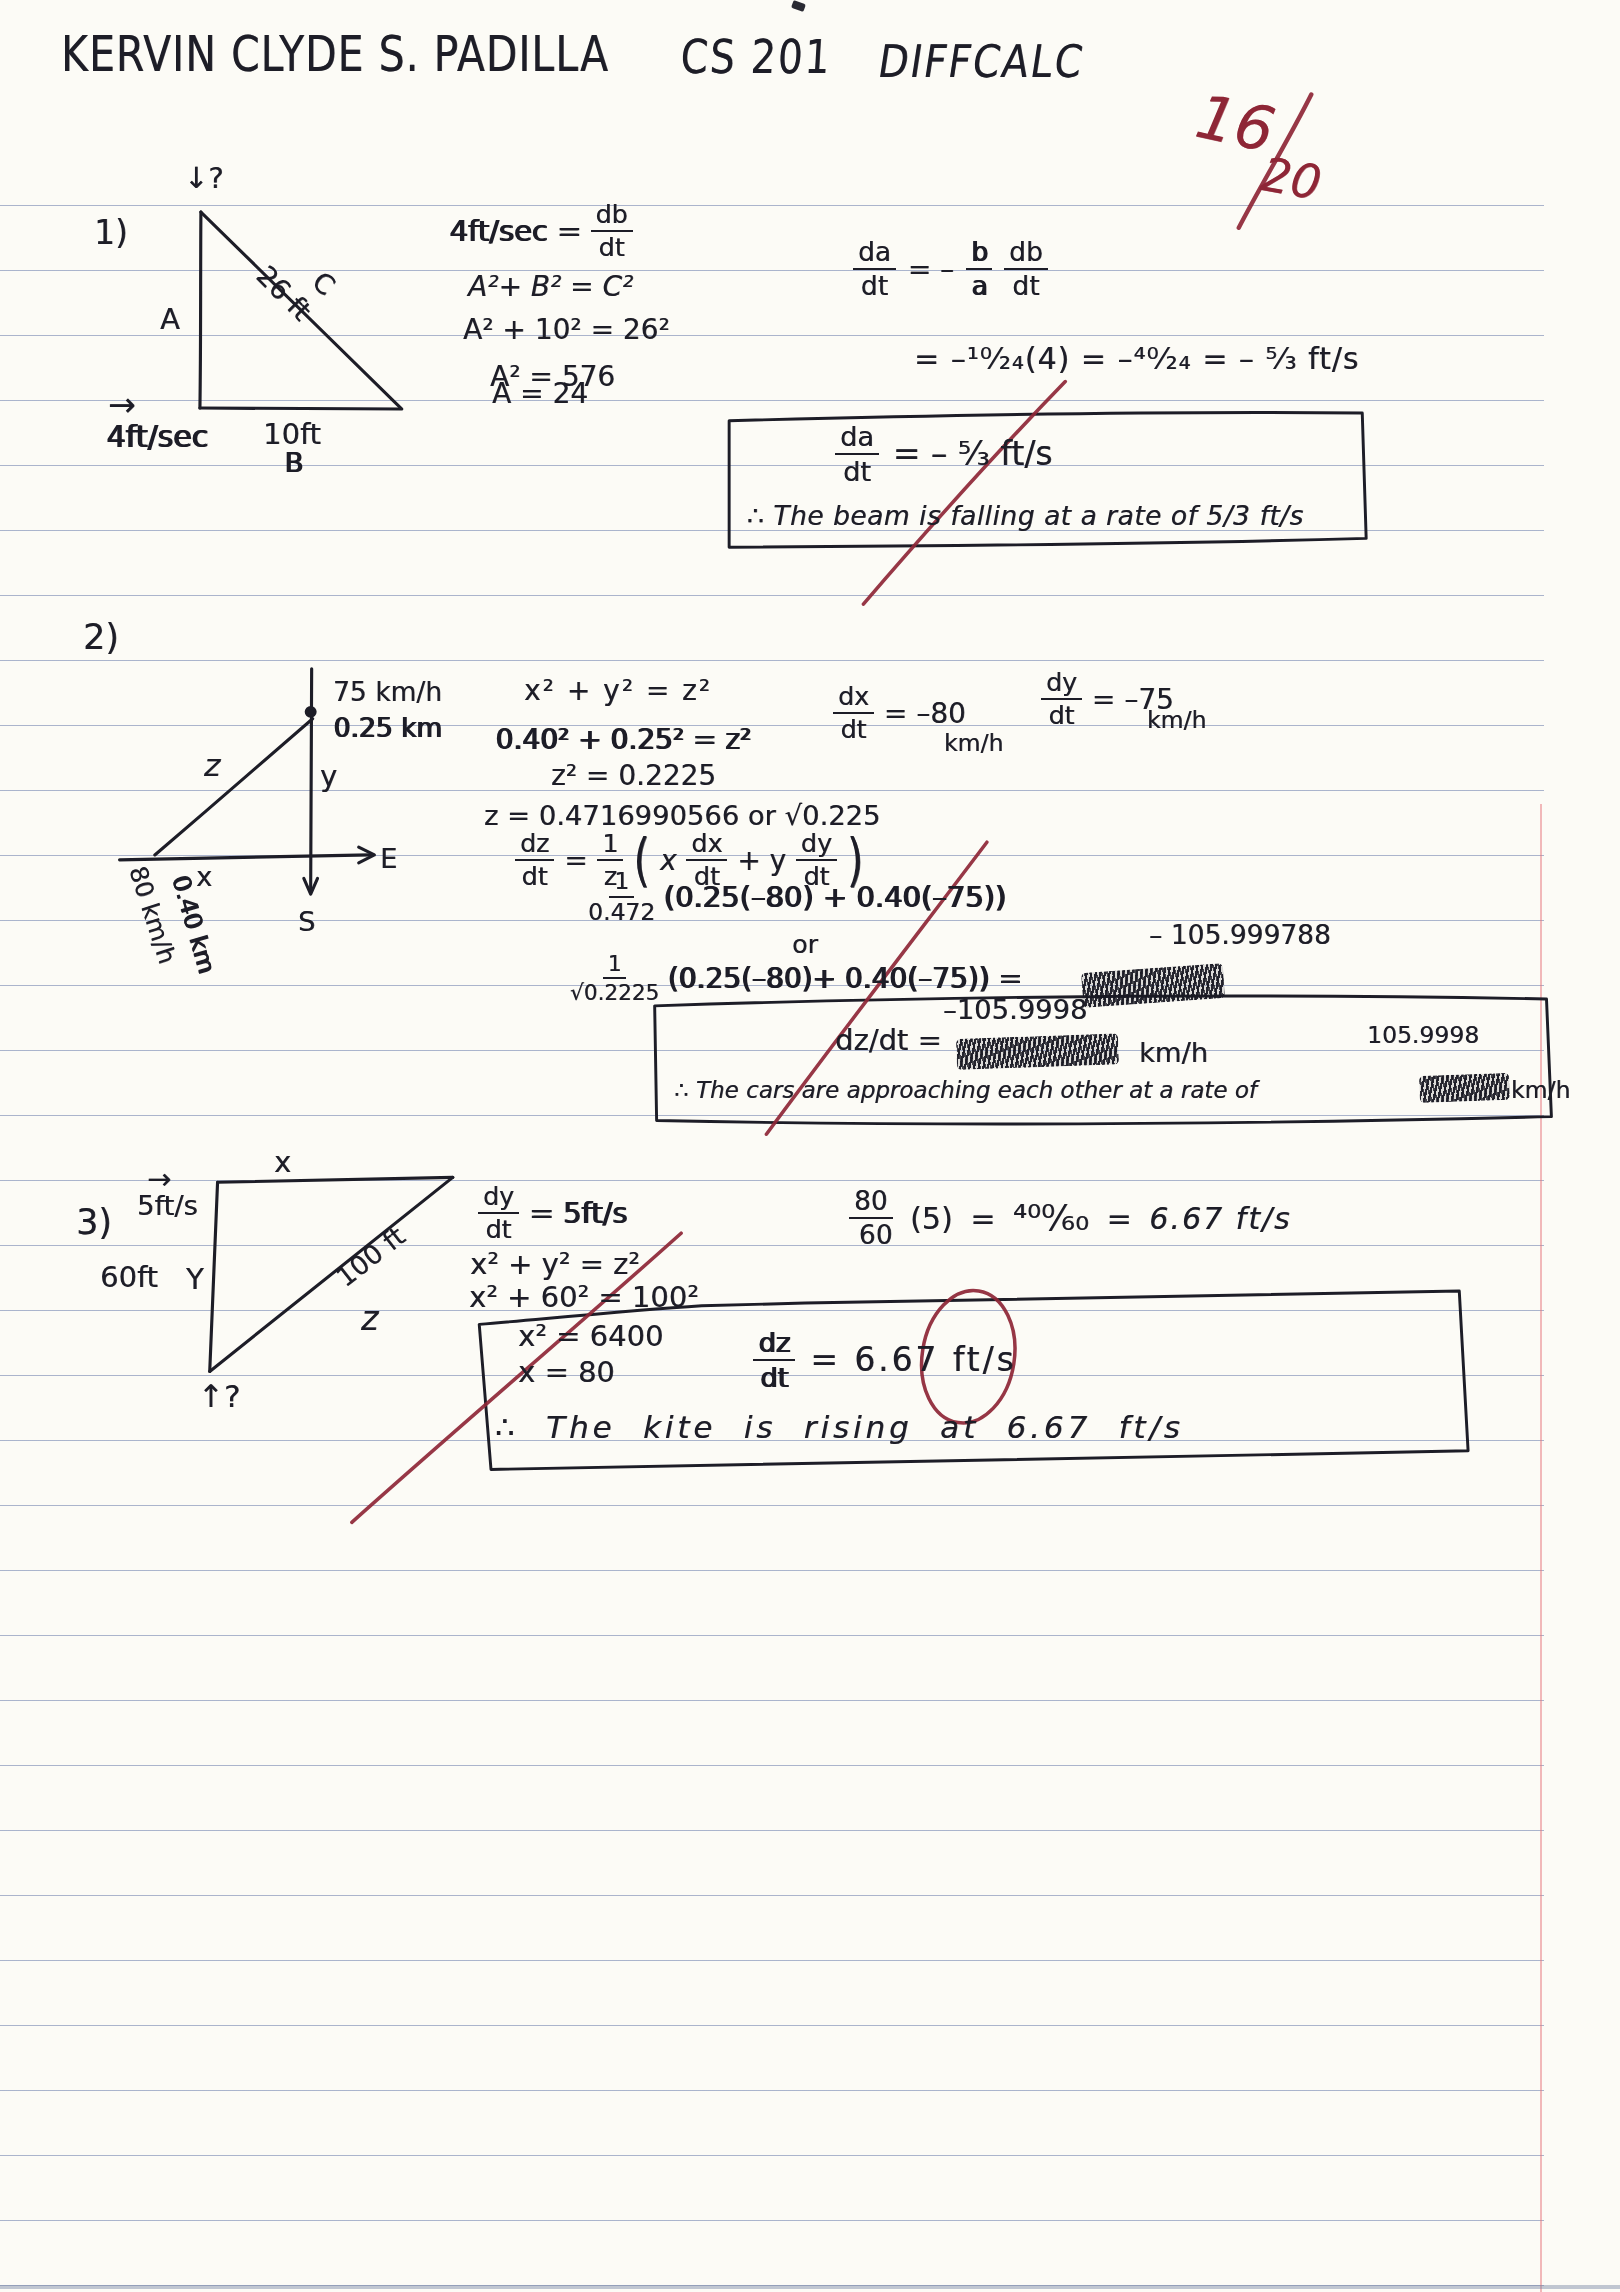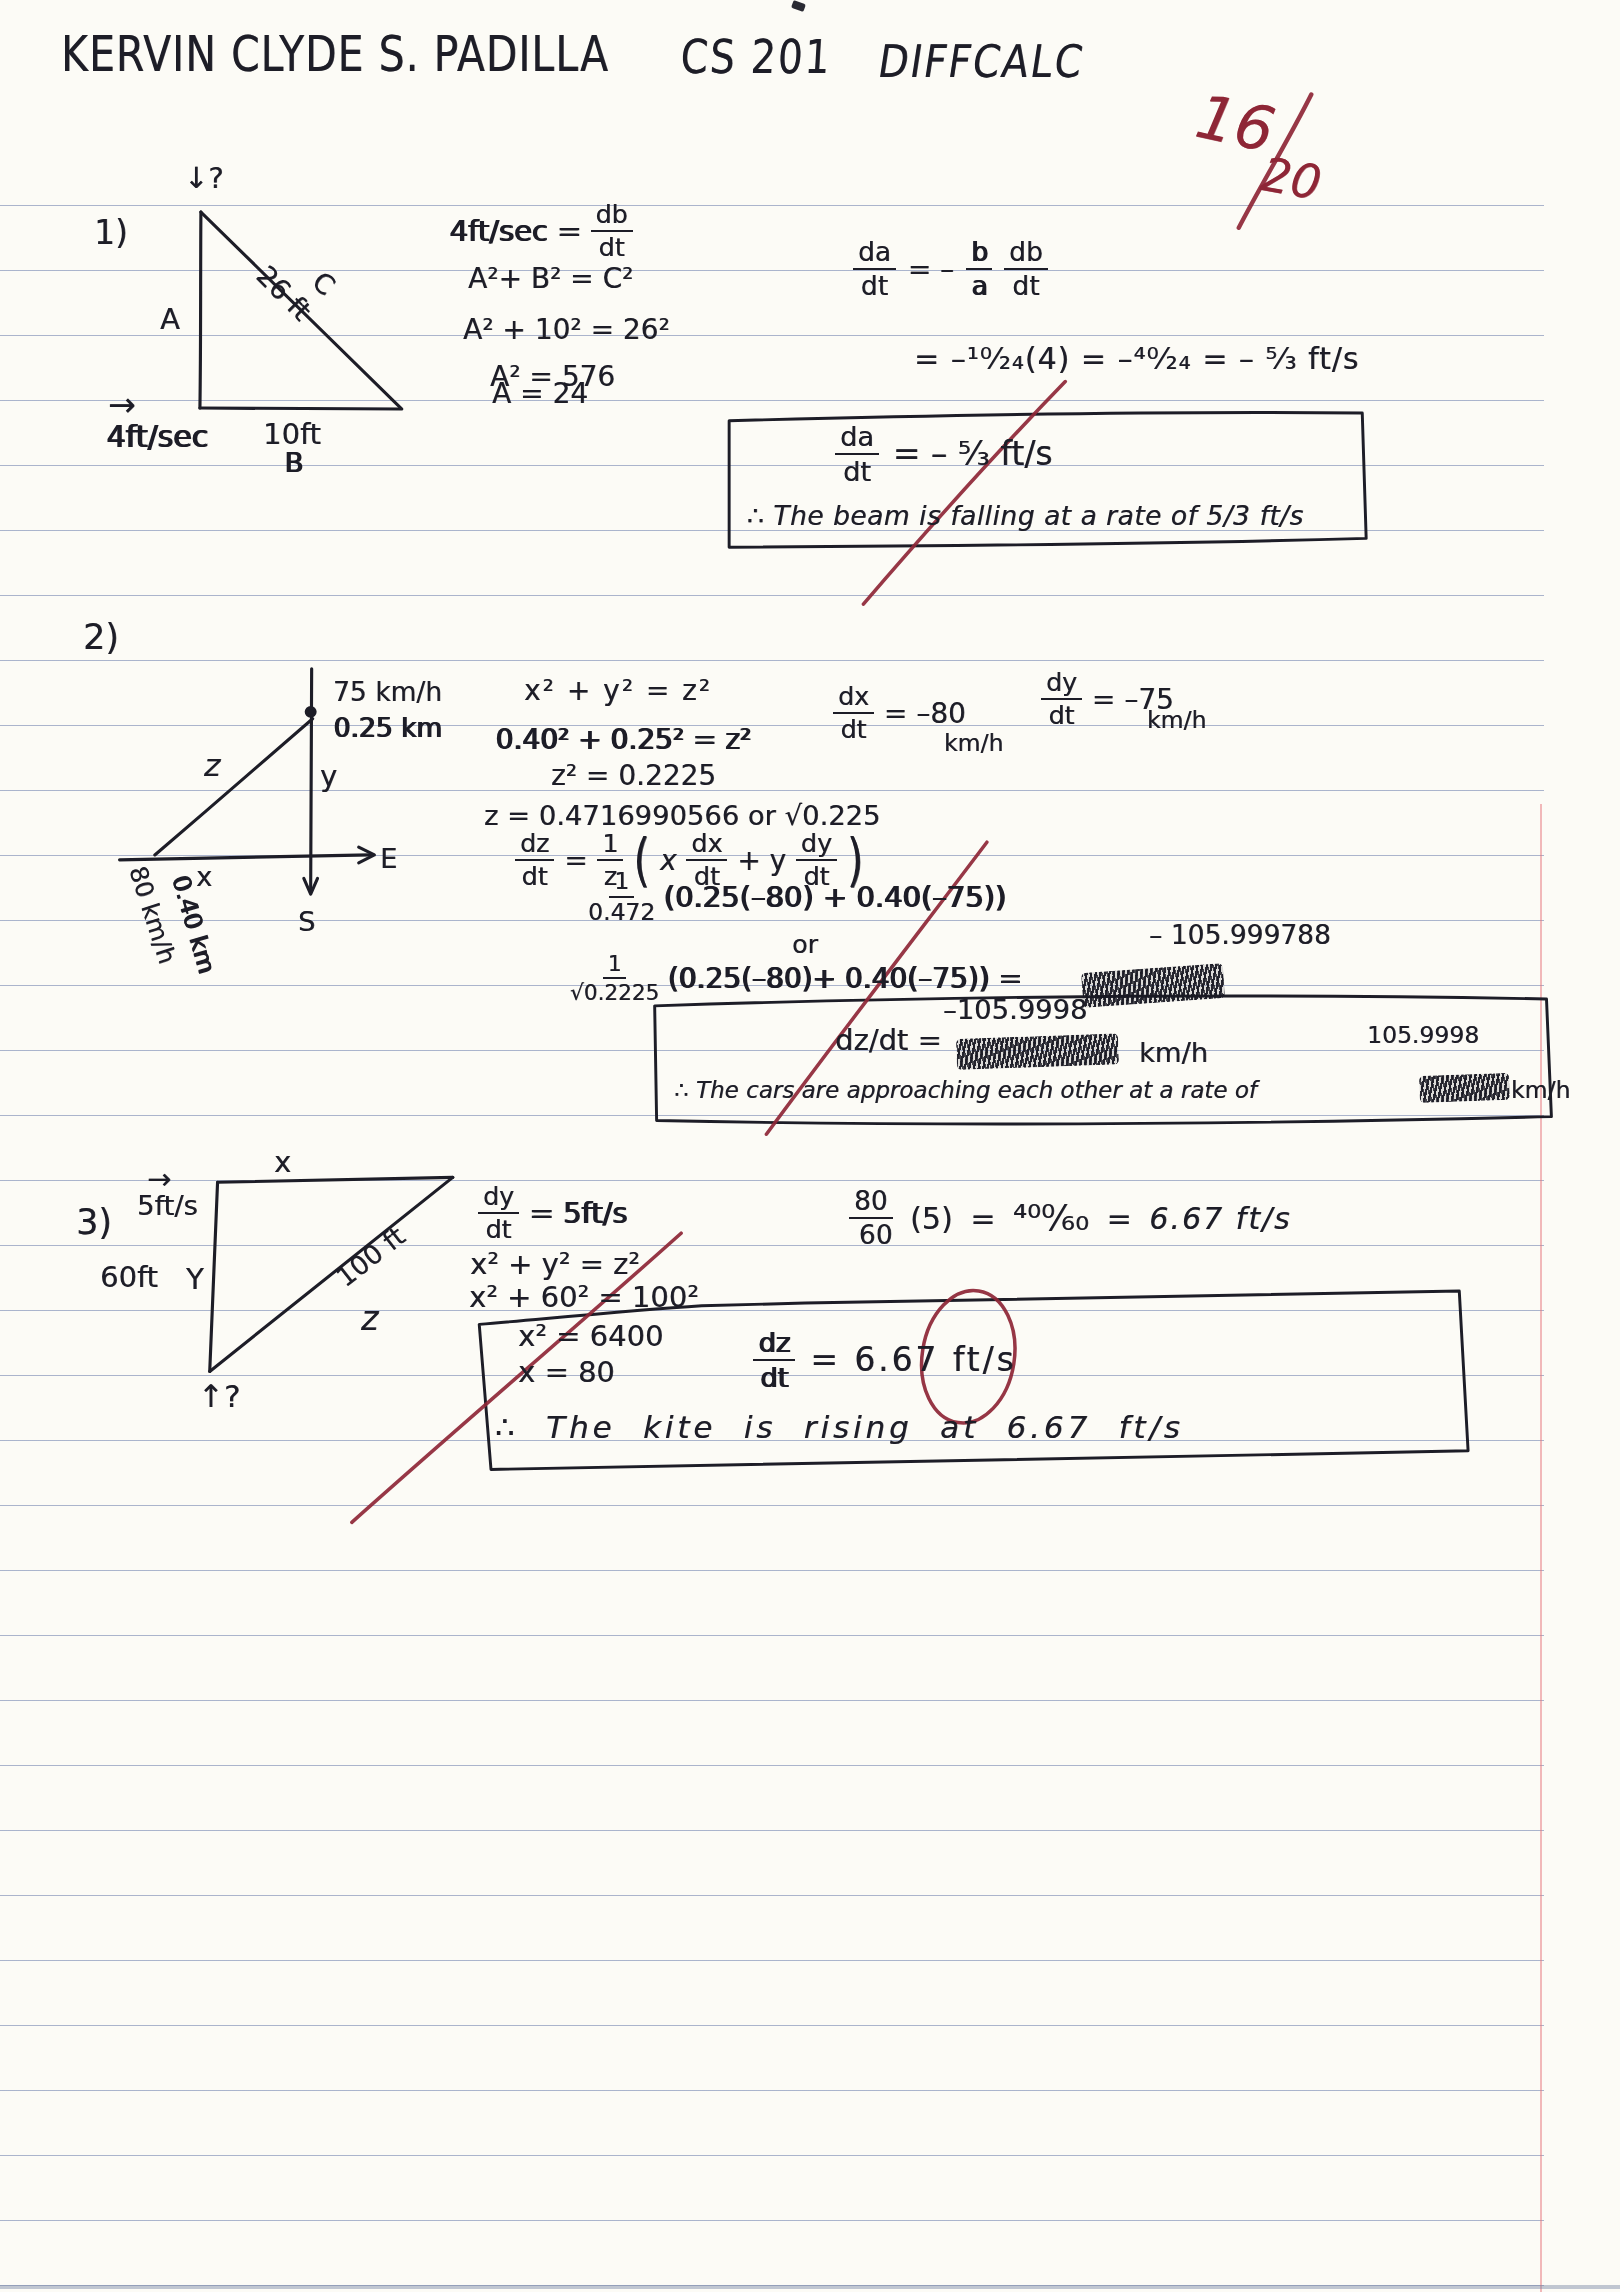--- a/index.html
+++ b/index.html
@@ -91,21 +91,21 @@
   <span class="hw" style="left:108px;top:388px;font-size:33px;">→</span>
   <span class="hw ow" style="left:94px;top:421px;font-size:30px;margin-left:12px;">4ft/sec</span>
 
   <div class="row" style="left:449px;top:202px;gap:9.8px;font-size:29px;">
     <span class="ow">4ft/sec =</span>
     <span class="frac" style="font-size:25.5px;">
       <span class="fn">db</span>
       <span class="fd">dt</span>
     </span>
   </div>
-  <span class="hw" style="left:468px;top:264px;font-size:28px;">A²+ B² = C²</span>
+  <span class="hw" style="left:468px;top:272px;font-size:28px;font-style:italic;">A²+ B² = C²</span>
   <span class="hw" style="left:463px;top:315px;font-size:28px;">A² + 10² = 26²</span>
   <span class="hw" style="left:490px;top:362px;font-size:28px;">A² = 576</span>
   <span class="hw" style="left:492px;top:379px;font-size:28px;">A = 24</span>
 
   <div class="row" style="left:853px;top:239px;gap:11.8px;font-size:28px;">
     <span class="frac" style="font-size:26.5px;">
       <span class="fn">da</span>
       <span class="fd">dt</span>
     </span>
     <span>= –</span>

